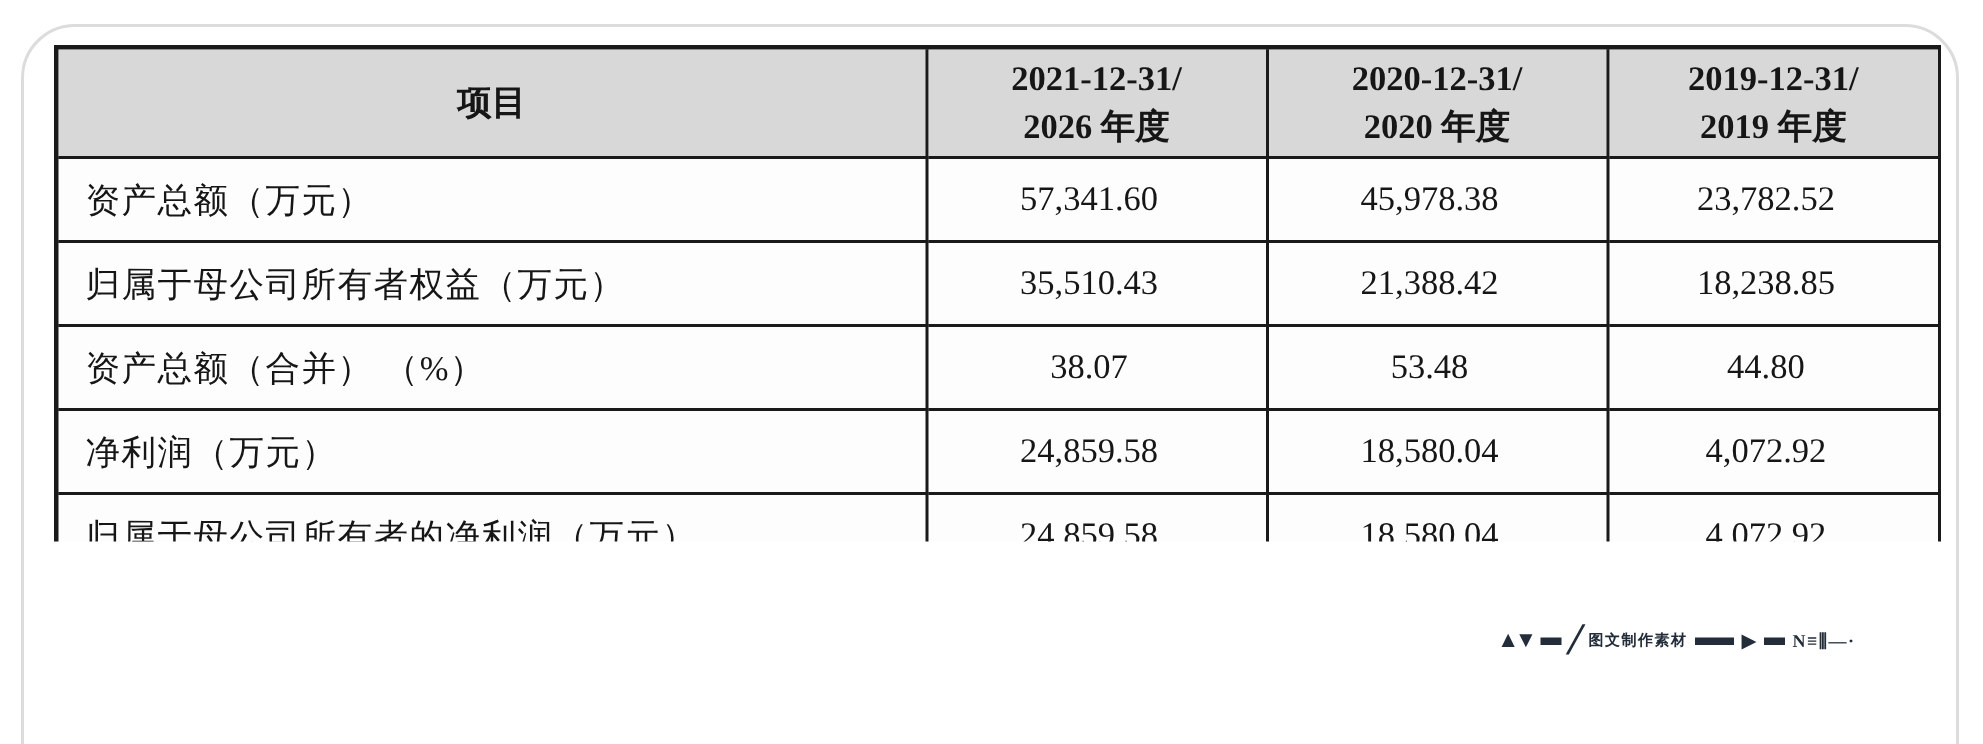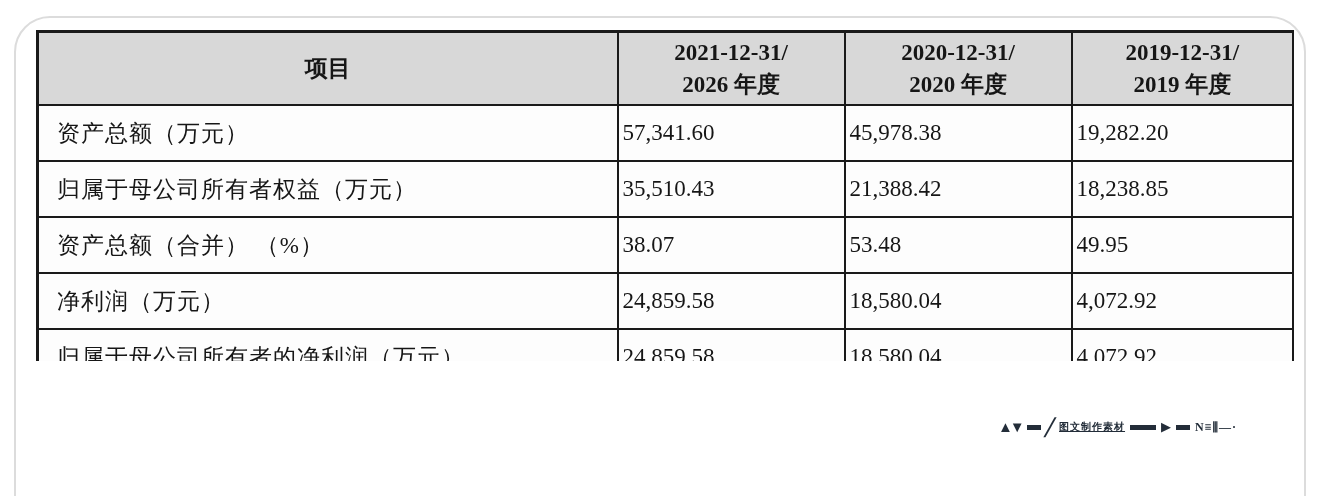--- a/index.html
+++ b/index.html
@@ -50,36 +50,36 @@
   td.lbl{
     height:54px;
     text-align:left;
     padding:0 8px 0 18px;
     vertical-align:middle;
     letter-spacing:1px;
     margin-top:11px;
   }
   td.val{
     height:54px;
-    text-align:left;
+    text-align:center;
     padding:0 14px 0 4px;
     vertical-align:middle;
   }
   
   .watermark{
     position:absolute;left:998px;top:412px;width:324px;height:30px;
     display:flex;align-items:center;gap:5px;
     color:#232d39;
     pointer-events:none;
   }
   .wm-tri{font-size:15px;letter-spacing:-3px;font-weight:bold;}
   .wm-slash{font-size:30px;font-weight:bold;transform:skewX(-12deg);line-height:1;}
   .wm-bar{display:inline-block;width:26px;height:5px;background:#232d39;}
   .wm-bar.short{width:14px;}
-  .wm-label{font-size:10px;font-weight:bold;letter-spacing:1px;font-family:"Liberation Sans","DejaVu Sans",sans-serif;text-decoration:underline;}
+  .wm-label{font-size:10px;font-weight:bold;letter-spacing:1px;font-family:"Liberation Sans","DejaVu Sans",sans-serif;}
   .wm-arrow{font-size:13px;font-weight:bold;}
   .wm-right{font-size:12px;font-weight:bold;letter-spacing:1px;}
 </style>
 </head>
 <body>
 
 <div class="frame"></div>
 
 <div class="table-clip">
   <table class="fin">
@@ -105,33 +105,33 @@
       <th class="hdr">
         <div>2019-12-31/</div>
         <div>2019 年度</div>
       </th>
     </tr>
 
     <tr>
       <td class="lbl">资产总额（万元）</td>
       <td class="val">57,341.60</td>
       <td class="val">45,978.38</td>
-      <td class="val">19,282.20</td>
+      <td class="val">23,782.52</td>
     </tr>
     <tr>
       <td class="lbl">归属于母公司所有者权益（万元）</td>
       <td class="val">35,510.43</td>
       <td class="val">21,388.42</td>
       <td class="val">18,238.85</td>
     </tr>
     <tr>
       <td class="lbl">资产总额（合并） （%）</td>
       <td class="val">38.07</td>
       <td class="val">53.48</td>
-      <td class="val">49.95</td>
+      <td class="val">44.80</td>
     </tr>
     <tr>
       <td class="lbl">净利润（万元）</td>
       <td class="val">24,859.58</td>
       <td class="val">18,580.04</td>
       <td class="val">4,072.92</td>
     </tr>
     <tr>
       <td class="lbl">归属于母公司所有者的净利润（万元）</td>
       <td class="val">24,859.58</td>

